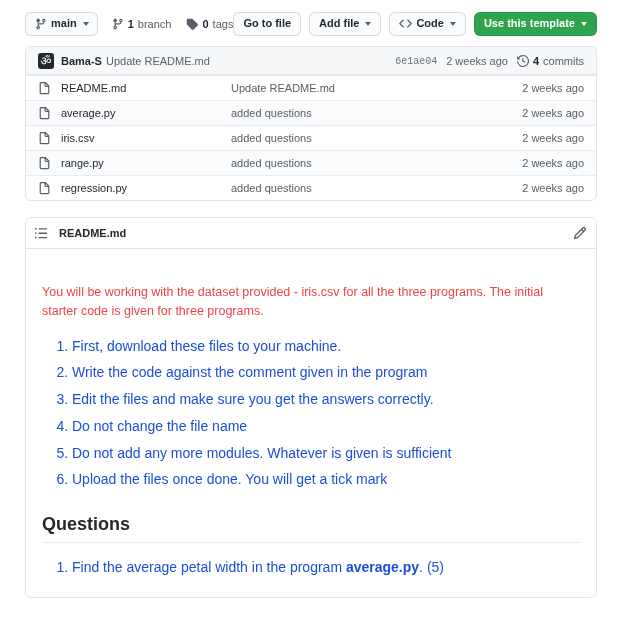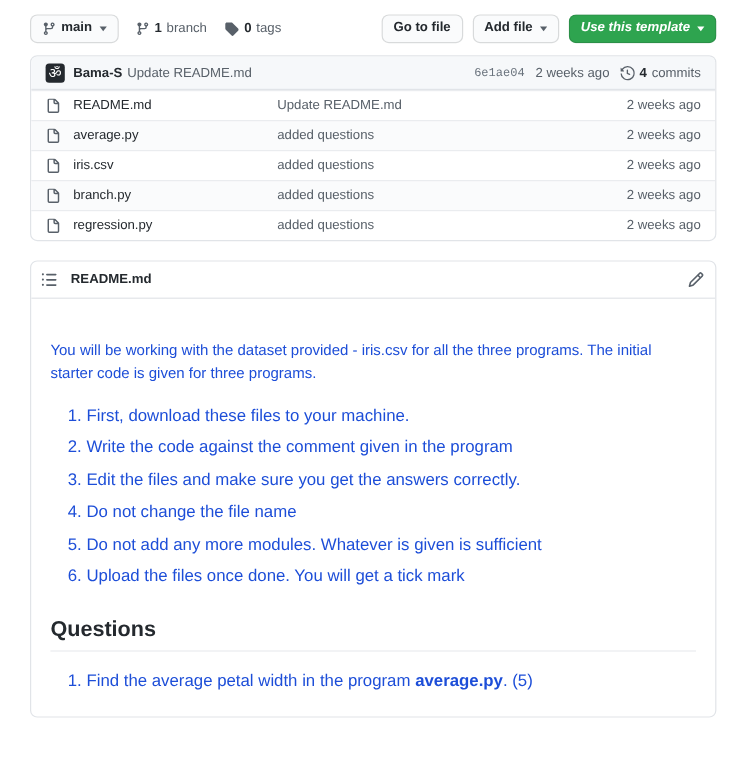--- a/index.html
+++ b/index.html
@@ -48,21 +48,20 @@
     border-left: 3.5px solid transparent;
     border-right: 3.5px solid transparent;
     border-top: 4px solid #586069;
     margin-left: 2px;
     margin-top: 1px;
   }
   .btn-green {
     background: #2ea44f;
     border-color: rgba(27,31,35,0.15);
     color: #ffffff;
-    font-style: italic;
   }
   .btn-green .caret { border-top-color: #ffffff; }
 
   .branch-btn { min-width: 68px; }
 
   .meta-links {
     display: flex;
     align-items: center;
     margin-left: 14px;
     gap: 15px;
@@ -214,21 +213,21 @@
     font-family: "Liberation Sans", sans-serif;
   }
   h1.md { font-size: 21px; }
   h2.md { font-size: 18px; margin-top: 22px; }
   h2.md.first { margin-top: 24px; }
 
   p.md {
     margin: 14px 0 14px 0;
     font-size: 12.5px;
     line-height: 1.55;
-    color: #1d4ed8;
+    color: #ef4444;
   }
   ol.md {
     margin: 14px 0 0 0;
     padding-left: 30px;
     font-size: 14px;
     line-height: 1.55;
     color: #1d4ed8;
   }
   ol.md li { margin-bottom: 5px; }
   ol.md li:last-child { margin-bottom: 0; }
@@ -276,20 +275,29 @@
     <div class="toolbar-right">
       <button class="btn">
         <span>Go to file</span>
       </button>
 
       <button class="btn">
         <span>Add file</span>
         <span class="caret"></span>
       </button>
 
+      <button class="btn">
+        <span>
+          <svg class="ico" width="13" height="13" viewBox="0 0 16 16" aria-hidden="true">
+            <path d="M4.72 3.22a.75.75 0 011.06 1.06L2.06 8l3.72 3.72a.75.75 0 11-1.06 1.06L.47 8.53a.75.75 0 010-1.06l4.25-4.25zm6.56 0a.75.75 0 10-1.06 1.06L13.94 8l-3.72 3.72a.75.75 0 101.06 1.06l4.25-4.25a.75.75 0 000-1.06l-4.25-4.25z"></path>
+          </svg>
+        </span>
+        <span>Code</span>
+        <span class="caret"></span>
+      </button>
 
       <button class="btn btn-green">
         <span>Use this template</span>
         <span class="caret"></span>
       </button>
     </div>
   </div>
 
   <div class="filebox">
 
@@ -344,21 +352,21 @@
       <span class="fmsg">added questions</span>
       <span class="ftime">2 weeks ago</span>
     </div>
 
     <div class="filerow alt">
       <span class="fi">
         <svg class="ico" width="13" height="13" viewBox="0 0 16 16" aria-hidden="true">
           <path d="M3.75 1.5a.25.25 0 00-.25.25v11.5c0 .138.112.25.25.25h8.5a.25.25 0 00.25-.25V6H9.75A1.75 1.75 0 018 4.25V1.5H3.75zm5.75.56v2.19c0 .138.112.25.25.25h2.19L9.5 2.06zM2 1.75C2 .784 2.784 0 3.75 0h5.086c.464 0 .909.184 1.237.513l3.414 3.414c.329.328.513.773.513 1.237v8.086A1.75 1.75 0 0112.25 15h-8.5A1.75 1.75 0 012 13.25V1.75z"></path>
         </svg>
       </span>
-      <span class="fname">branch.py</span>
+      <span class="fname">range.py</span>
       <span class="fmsg">added questions</span>
       <span class="ftime">2 weeks ago</span>
     </div>
 
     <div class="filerow">
       <span class="fi">
         <svg class="ico" width="13" height="13" viewBox="0 0 16 16" aria-hidden="true">
           <path d="M3.75 1.5a.25.25 0 00-.25.25v11.5c0 .138.112.25.25.25h8.5a.25.25 0 00.25-.25V6H9.75A1.75 1.75 0 018 4.25V1.5H3.75zm5.75.56v2.19c0 .138.112.25.25.25h2.19L9.5 2.06zM2 1.75C2 .784 2.784 0 3.75 0h5.086c.464 0 .909.184 1.237.513l3.414 3.414c.329.328.513.773.513 1.237v8.086A1.75 1.75 0 0112.25 15h-8.5A1.75 1.75 0 012 13.25V1.75z"></path>
         </svg>
       </span>

